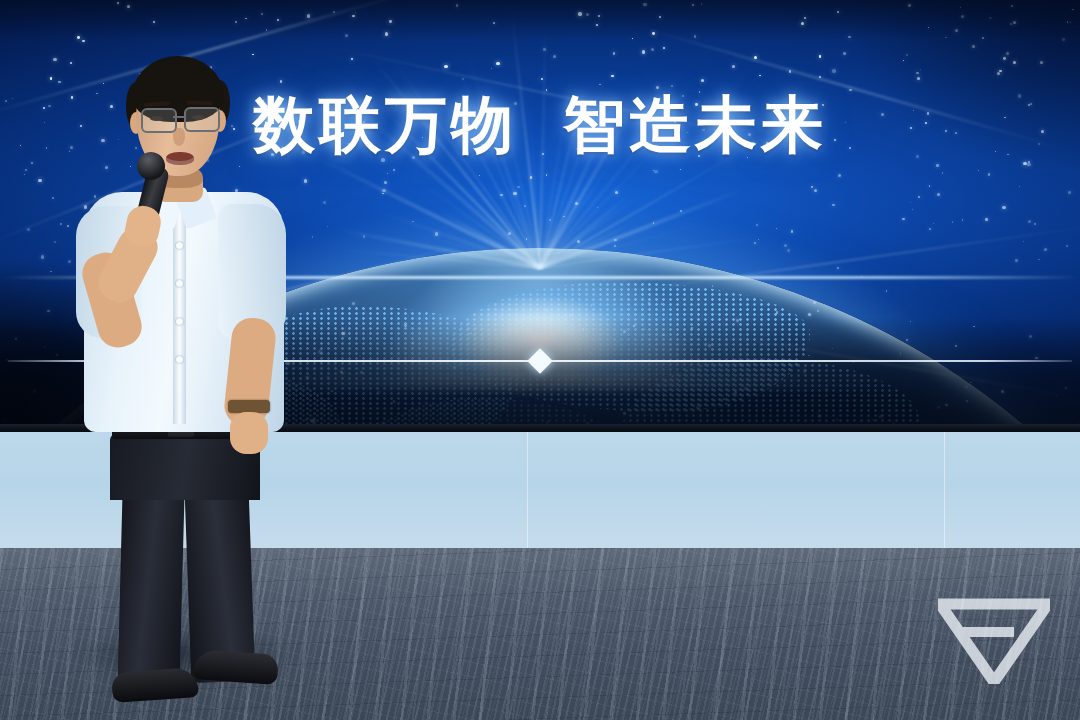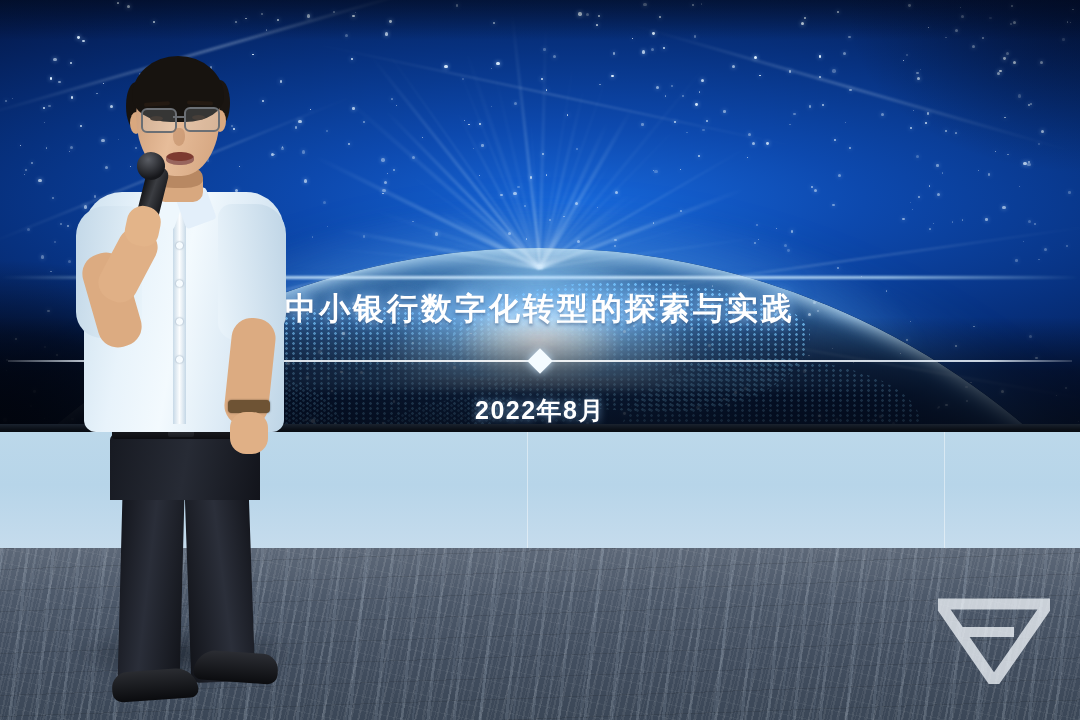--- a/index.html
+++ b/index.html
@@ -717,26 +717,27 @@
         <span style="left:151.4px;top:182.3px;width:3.5px;height:3.5px;opacity:0.34"></span>
         <span style="left:955.1px;top:132.0px;width:1.7px;height:1.7px;opacity:0.47"></span>
         <span style="left:808.7px;top:104.9px;width:2.7px;height:2.7px;opacity:0.52"></span>
       </div>
 
     <div class="scr-top-dark"></div>
     <div class="scr-corner-r"></div>
     <div class="scr-bottom-dark"></div>
     <div class="scr-corner-l"></div>
 
-    <div class="slide-topic">中小银行数字化转型的探索与实践</div>
+    <div class="title-main">
+      <span>数联万物</span><span class="title-gap"></span><span>智造未来</span>
+    </div>
 
     <div class="divider"></div>
     <div class="divider-diamond"></div>
 
-    <div class="date-line">2022年8月</div>
 
     <div class="bezel-bottom"></div>
   </div>
 
   <div class="wall-band">
     <div class="wall-seam" style="left:527px;"></div>
     <div class="wall-seam" style="left:944px;"></div>
   </div>
 
   <div class="floor"></div>

